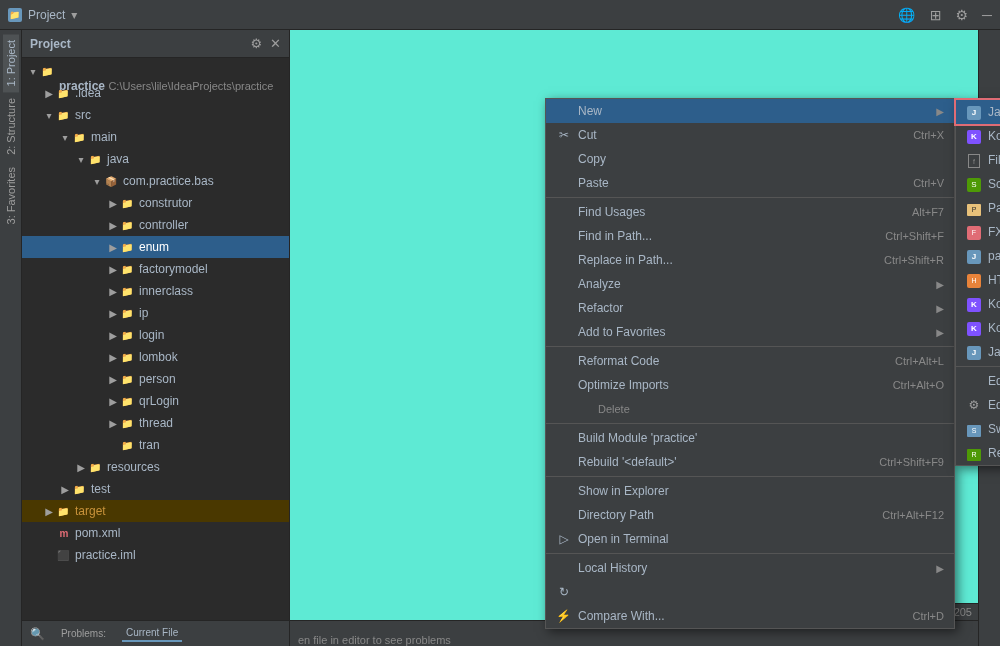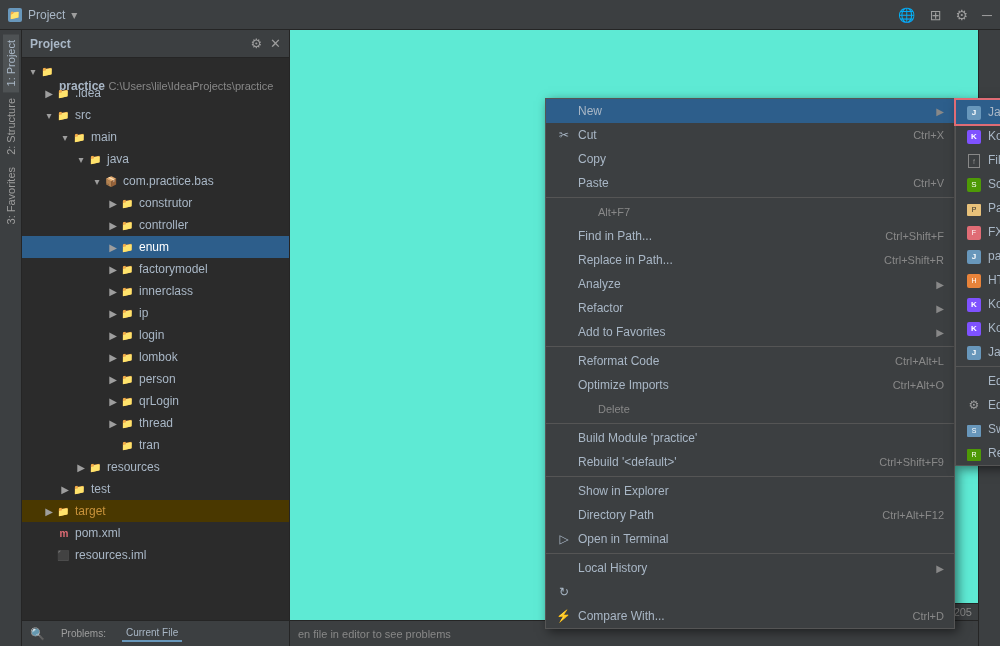--- a/index.html
+++ b/index.html
@@ -589,21 +589,21 @@
 
         <div class="tree-item" style="padding-left:20px;">
           <span class="tree-arrow" style="width:14px;display:inline-block;"></span>
           <span class="tree-icon" style="color:#e06c75;font-size:10px;font-weight:bold;">m</span>
           <span class="tree-label">pom.xml</span>
         </div>
 
         <div class="tree-item" style="padding-left:20px;">
           <span class="tree-arrow" style="width:14px;display:inline-block;"></span>
           <span class="tree-icon" style="color:#9e9e9e;font-size:10px;">⬛</span>
-          <span class="tree-label">resources.iml</span>
+          <span class="tree-label">practice.iml</span>
         </div>
       </div>
 
       <div class="bottom-bar">
         <span style="color:#9e9e9e;cursor:pointer;">🔍</span>
         <span class="bottom-tab">Problems:</span>
         <span class="bottom-tab active">Current File</span>
       </div>
     </div>
 
@@ -698,20 +698,21 @@
         <div class="context-menu-item">
           <span class="item-icon"></span>
           <span class="item-label">Paste</span>
           <span class="item-shortcut">Ctrl+V</span>
         </div>
 
         <div class="menu-separator"></div>
 
         <div class="context-menu-item">
           <span class="item-icon"></span>
+          <span class="item-label">Find Usages</span>
           <span class="item-shortcut">Alt+F7</span>
         </div>
 
         <div class="context-menu-item">
           <span class="item-icon"></span>
           <span class="item-label">Find in Path...</span>
           <span class="item-shortcut">Ctrl+Shift+F</span>
         </div>
 
         <div class="context-menu-item">
@@ -814,21 +815,21 @@
           </marker>
         </defs>
 
         <line x1="300" y1="20" x2="80" y2="20" stroke="#e06c75" stroke-width="2.5" marker-end="url(#arrowhead)"></line>
 
         <line x1="300" y1="20" x2="300" y2="200" stroke="#e06c75" stroke-width="2.5"></line>
       </svg>
 
       <div class="url-bar">https://blog.csdn.net/qq_37456205</div>
 
-      <div style="position:absolute;bottom:0;left:0;right:0;height:26px;background:#3c3f41;display:flex;align-items:center;padding:0 8px;border-top:1px solid #252525;">
+      <div style="position:absolute;bottom:0;left:0;right:0;height:26px;background:#3c3f41;display:flex;align-items:flex-end;padding:0 8px;border-top:1px solid #252525;">
         <span style="color:#888;font-size:11px;">en file in editor to see problems</span>
       </div>
     </div>
 
     <div class="right-sidebar-tab">
     </div>
   </div>
 </div>
 
 </body></html>

